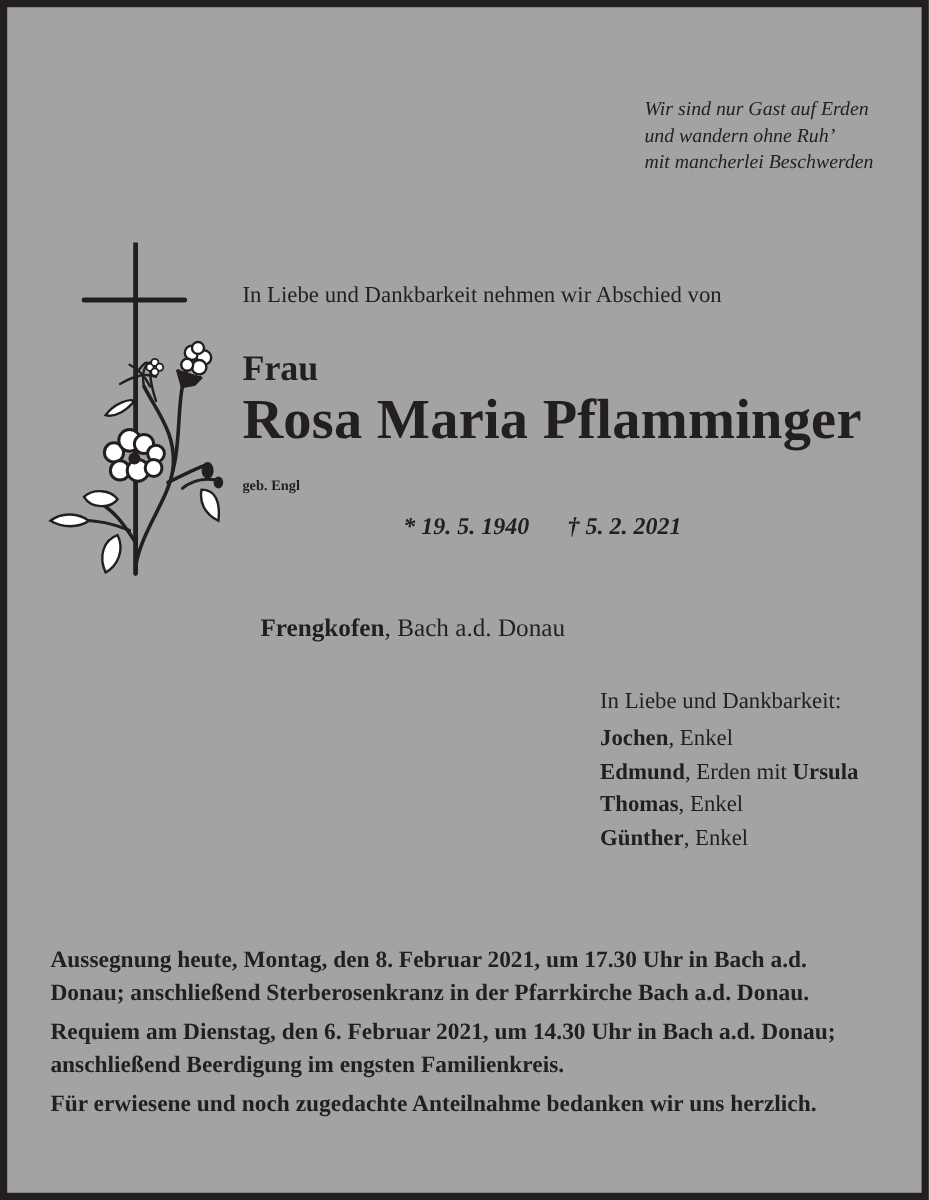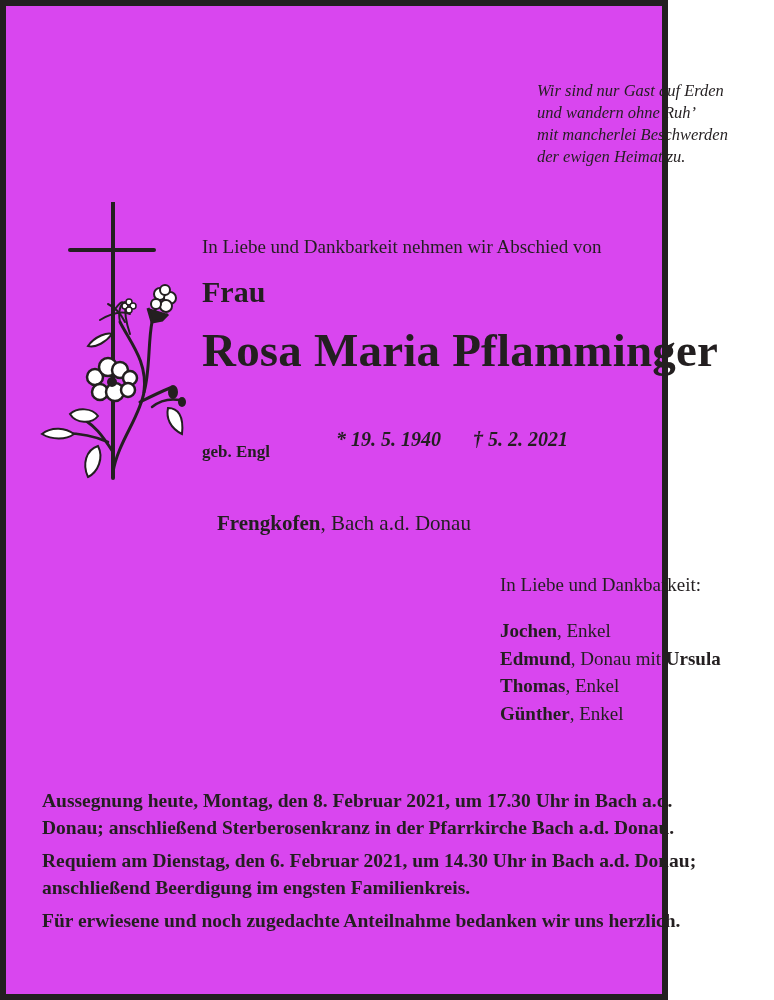--- a/index.html
+++ b/index.html
@@ -1,55 +1,54 @@
 <!DOCTYPE html>
 <html><head>
   <meta charset="utf-8">
   <style>
     html, body { margin: 0; padding: 0; background: #ffffff; }
     body { width: 774px; height: 1000px; position: relative; overflow: hidden; }
     .frame {
-      position: absolute; left: 0; top: 0; width: 668px; height: 1000px;
-      box-sizing: border-box; border: 6px solid #231f20; background: #d946ef;
+      position: absolute; left: 0; top: 0; width: 774px; height: 1000px;
+      box-sizing: border-box; border: 6px solid #231f20; background: #a3a3a3;
       font-family: "Liberation Serif", "DejaVu Serif", serif; color: #231f20;
     }
     .abs { position: absolute; }
     .poem {
       left: 531px; top: 74px; width: 230px;
       font-style: italic; font-size: 16.5px; line-height: 22px;
       white-space: nowrap;
     }
     .poem div { height: 22px; }
     .center-col { left: 196px; width: 544px; }
     .intro2 { top: 230px; font-size: 19px; white-space: nowrap; }
-    .frau { top: 268px; font-size: 30px; font-weight: bold; line-height: 36px; }
+    .frau { top: 284px; font-size: 30px; font-weight: bold; line-height: 36px; }
     .name { top: 316px; font-size: 47px; font-weight: bold; line-height: 56px; white-space: nowrap; letter-spacing: 0.2px; }
-    .geb { top: 386px; font-size: 17px; font-weight: bold; line-height: 24px; margin-top: 48px; }
+    .geb { top: 386px; font-size: 12px; font-weight: bold; line-height: 24px; }
     .dates { top: 420px; left: 330px; font-size: 20px; font-weight: bold; line-height: 26px; white-space: nowrap; }
     .dates span { display: inline-block; font-style: italic; }
     .dates .death { margin-left: 32px; }
     .place { left: 211px; top: 505px; font-size: 21px; line-height: 24px; white-space: nowrap; }
     .thanks-block { left: 494px; top: 565px; font-size: 19px; line-height: 27px; white-space: nowrap; }
-    .thanks-block .heading { margin-bottom: 19px; }
+    .thanks-block .heading { margin-bottom: 4px; }
     .thanks-block .row { height: 27.5px; }
     .bottom { left: 36px; top: 781px; width: 712px; font-size: 19.5px; line-height: 27px; }
     .bottom p { margin: 0 0 6px 0; white-space: nowrap; font-weight: bold; }
     .cross { left: 34px; top: 196px; width: 150px; height: 280px; }
     b { font-weight: bold; }
   </style>
 </head>
 <body>
 
 <div class="frame">
 
   <div class="abs poem">
     <div>Wir sind nur Gast auf Erden</div>
     <div>und wandern ohne Ruh’</div>
     <div>mit mancherlei Beschwerden</div>
-    <div>der ewigen Heimat zu.</div>
   </div>
 
   <svg class="abs cross" viewBox="0 0 150 280" xmlns="http://www.w3.org/2000/svg">
     <g stroke="#231f20" fill="none" stroke-linecap="round">
 
       <line x1="73" y1="0" x2="73" y2="276" stroke-width="4"></line>
       <line x1="30" y1="48" x2="114" y2="48" stroke-width="4"></line>
 
       <path d="M73 270 C 78 240, 100 215, 104 190 C 108 160, 90 140, 80 120" stroke-width="3"></path>
       <path d="M104 190 C 110 170, 108 140, 112 120 C 114 108, 118 100, 120 95" stroke-width="3"></path>
@@ -112,21 +111,21 @@
     <span>* 19. 5. 1940</span><span class="death">† 5. 2. 2021</span>
   </div>
 
   <div class="abs place">
     <b>Frengkofen</b><span>, Bach a.d. Donau</span>
   </div>
 
   <div class="abs thanks-block">
     <div class="heading">In Liebe und Dankbarkeit:</div>
     <div class="row"><b>Jochen</b><span>, Enkel</span><b></b></div>
-    <div class="row"><b>Edmund</b><span>, Donau mit </span><b>Ursula</b></div>
+    <div class="row"><b>Edmund</b><span>, Erden mit </span><b>Ursula</b></div>
     <div class="row"><b>Thomas</b><span>, Enkel</span><b></b></div>
     <div class="row"><b>Günther</b><span>, Enkel</span><b></b></div>
   </div>
 
   <div class="abs bottom">
     <p>
       <span>Aussegnung heute, Montag, den 8. Februar 2021, um 17.30 Uhr in Bach a.d.</span><br>
       <span>Donau; anschließend Sterberosenkranz in der Pfarrkirche Bach a.d. Donau.</span>
     </p>
     <p>

